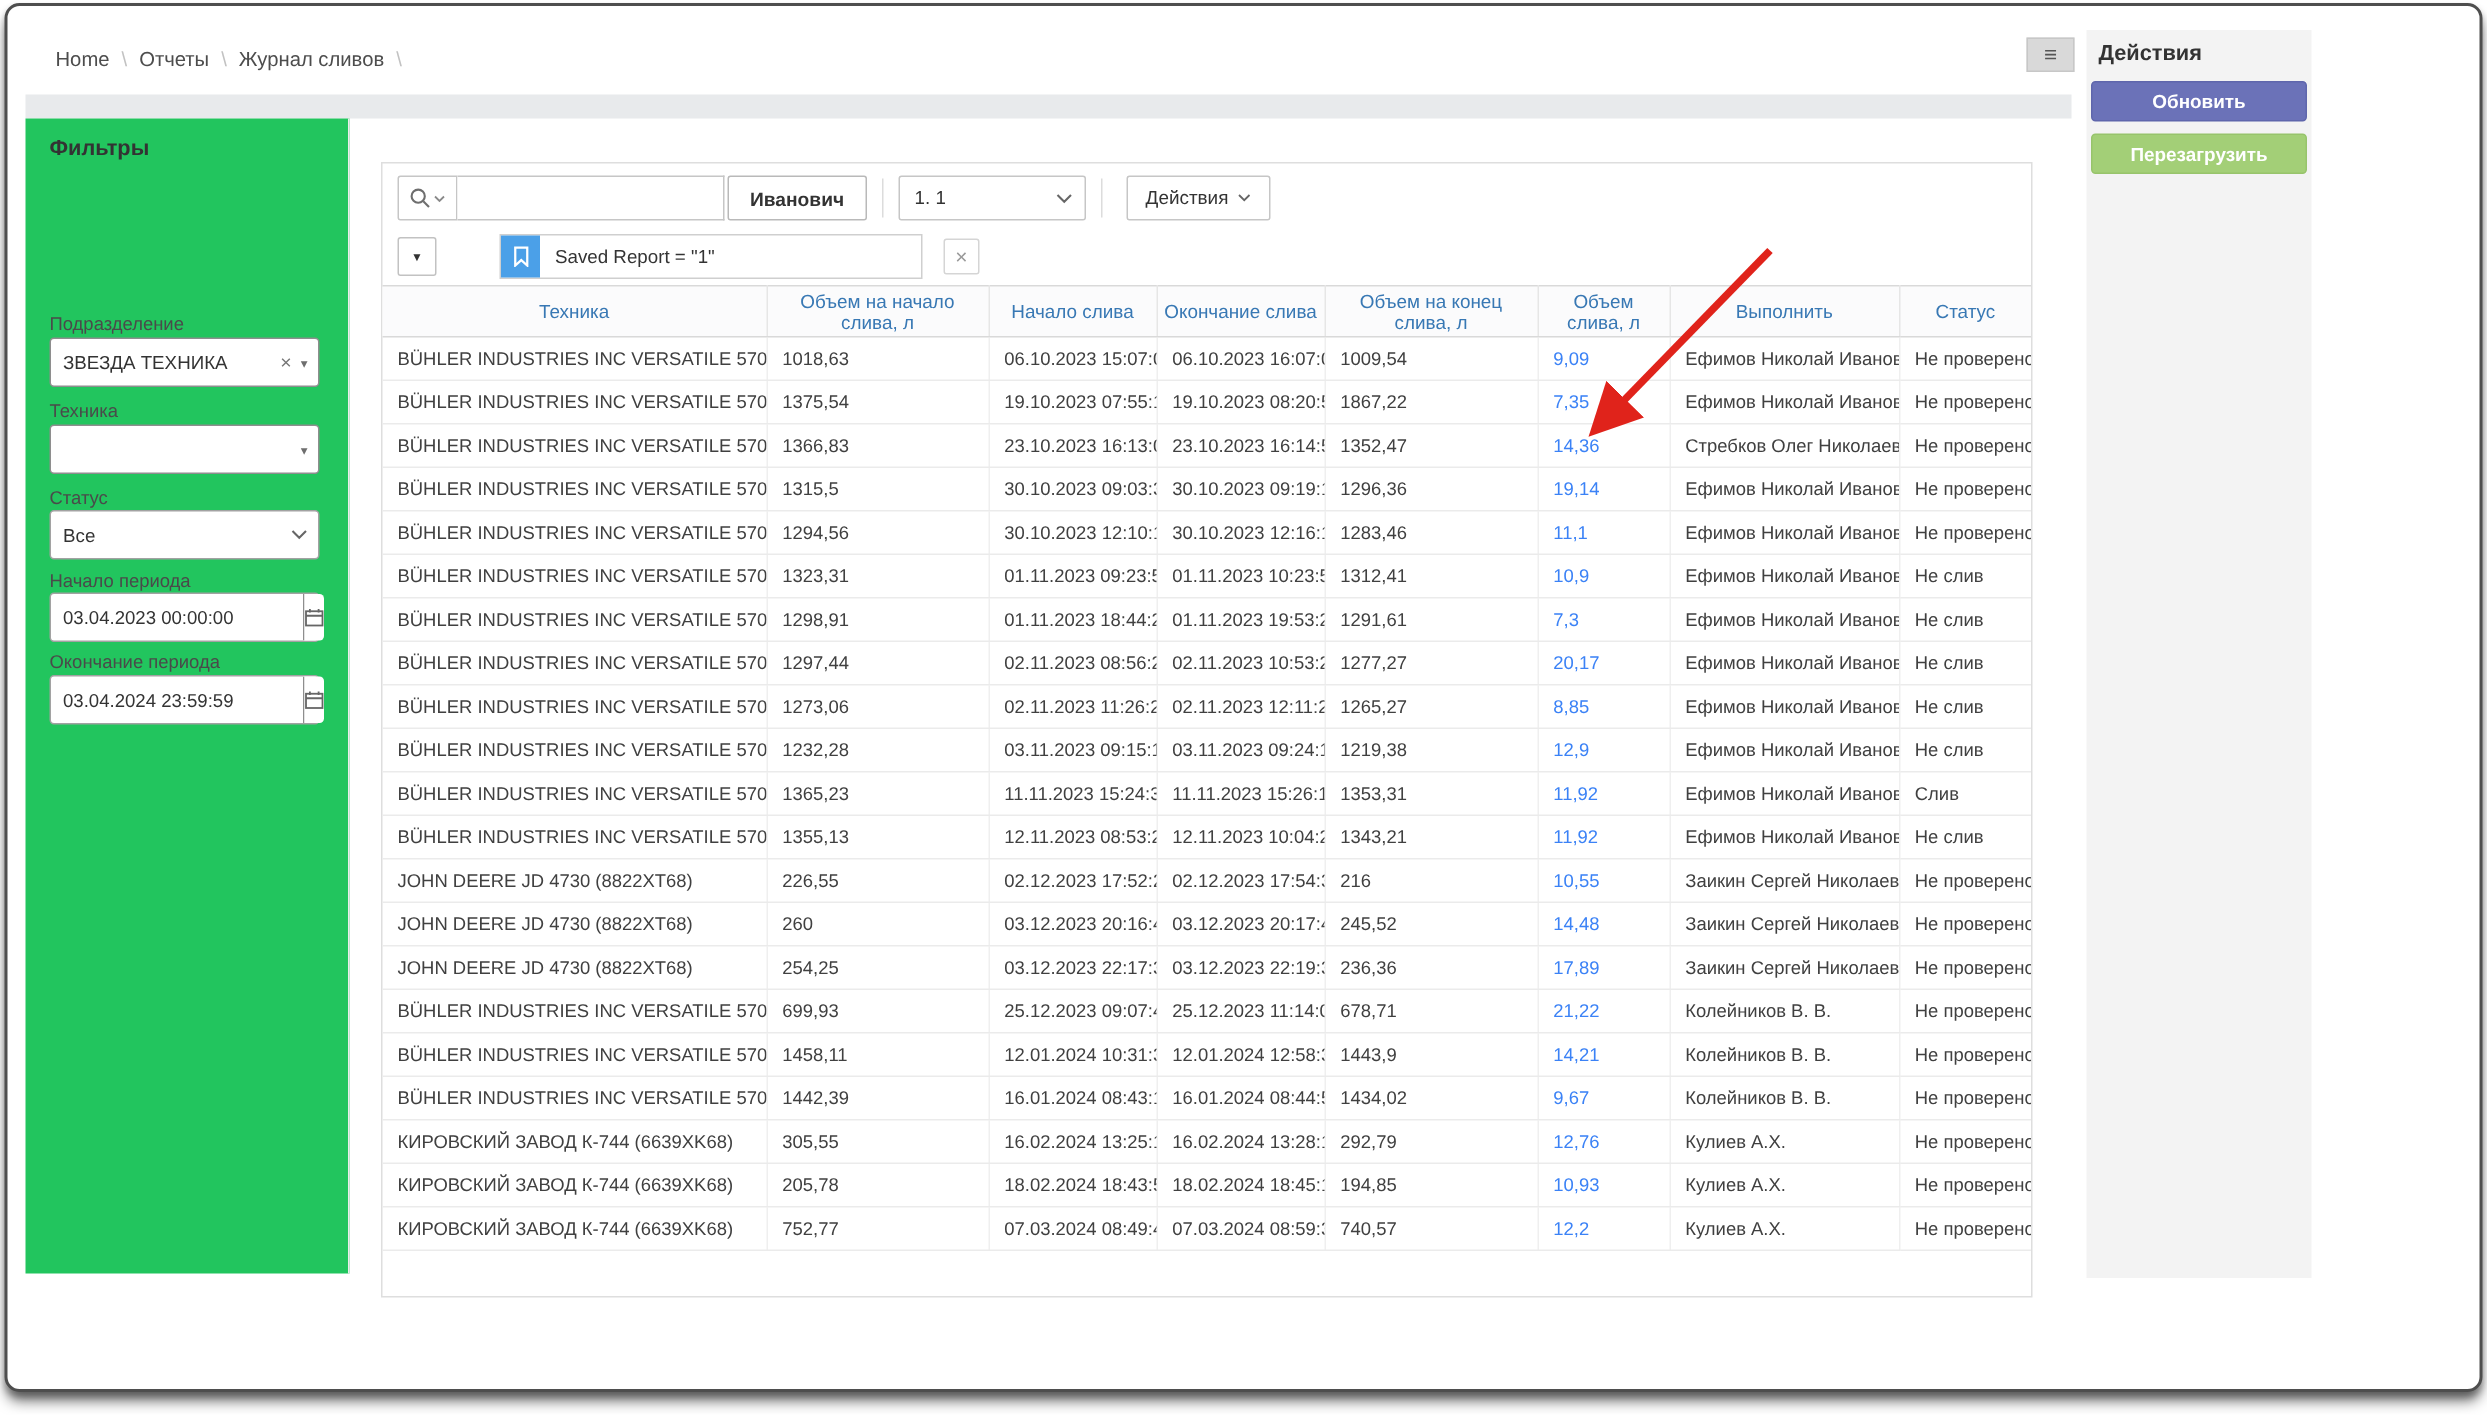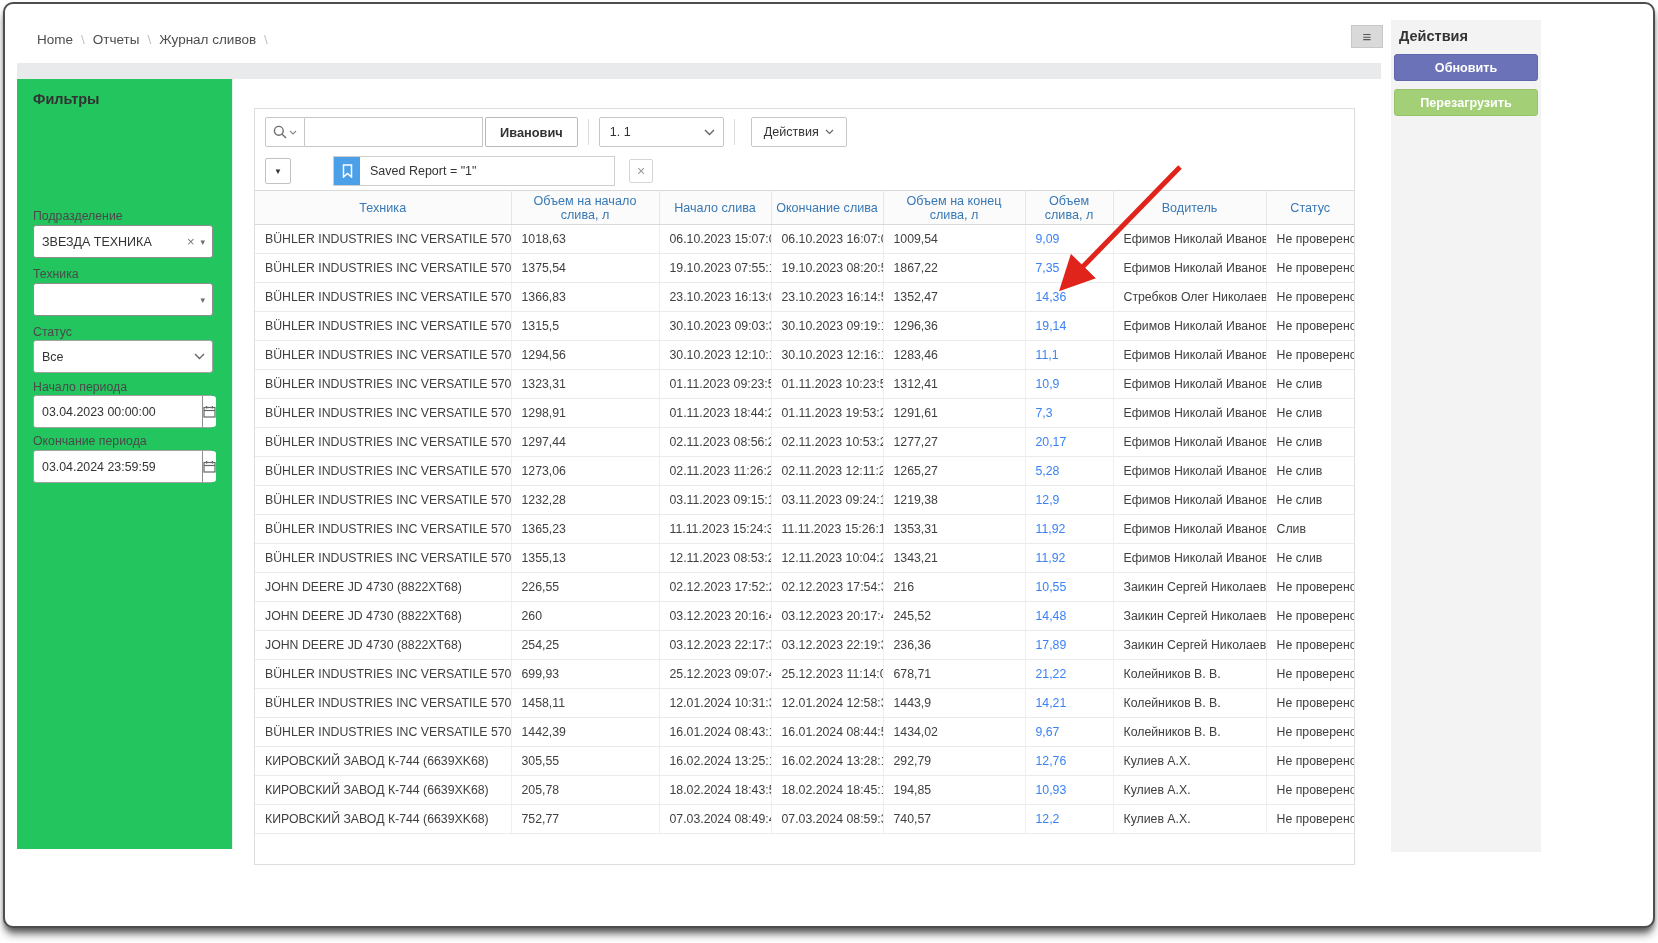--- a/index.html
+++ b/index.html
@@ -193,21 +193,21 @@
           <col style="width:88px">
       </colgroup>
       <thead>
           <tr>
             <th>Техника</th>
             <th>Объем на начало слива, л</th>
             <th>Начало слива</th>
             <th>Окончание слива</th>
             <th>Объем на конец слива, л</th>
             <th>Объем слива, л</th>
-            <th>Водитель</th>
+            <th>Выполнить</th>
             <th>Статус</th>
           </tr>
         </thead>
       <tbody>
           <tr>
             <td>BÜHLER INDUSTRIES INC VERSATILE 570 (2160KX68)</td>
             <td>1018,63</td>
             <td>06.10.2023 15:07:02</td>
             <td>06.10.2023 16:07:02</td>
             <td>1009,54</td>
@@ -284,21 +284,21 @@
             <td><a class="drain-link" href="#">20,17</a></td>
             <td>Ефимов Николай Иванович</td>
             <td>Не слив</td>
           </tr>
           <tr>
             <td>BÜHLER INDUSTRIES INC VERSATILE 570 (2160KX68)</td>
             <td>1273,06</td>
             <td>02.11.2023 11:26:23</td>
             <td>02.11.2023 12:11:23</td>
             <td>1265,27</td>
-            <td><a class="drain-link" href="#">5,28</a></td>
+            <td><a class="drain-link" href="#">8,85</a></td>
             <td>Ефимов Николай Иванович</td>
             <td>Не слив</td>
           </tr>
           <tr>
             <td>BÜHLER INDUSTRIES INC VERSATILE 570 (2160KX68)</td>
             <td>1232,28</td>
             <td>03.11.2023 09:15:11</td>
             <td>03.11.2023 09:24:11</td>
             <td>1219,38</td>
             <td><a class="drain-link" href="#">12,9</a></td>

